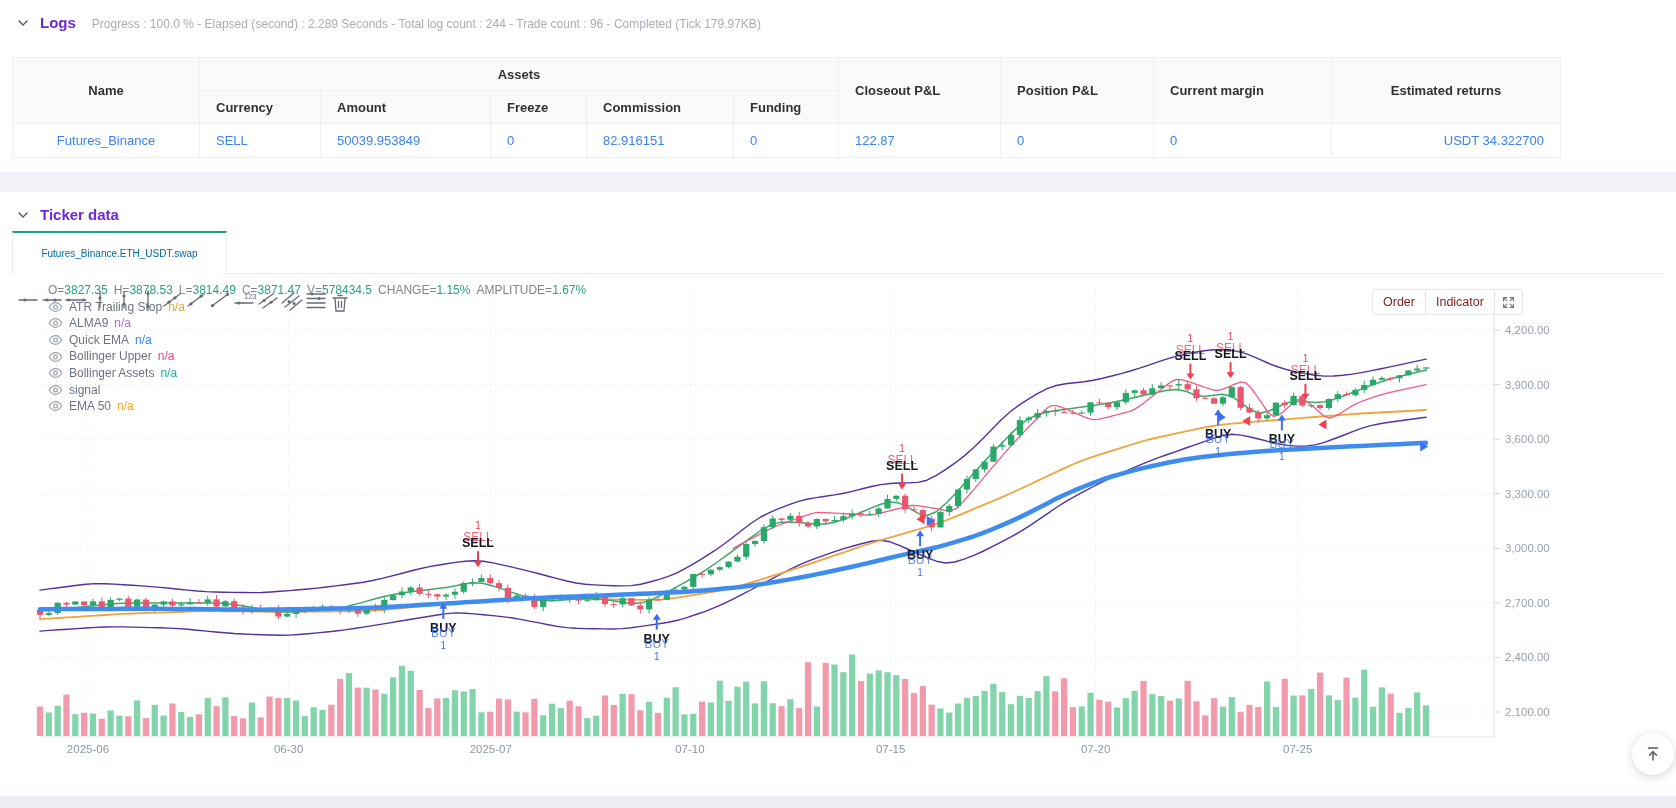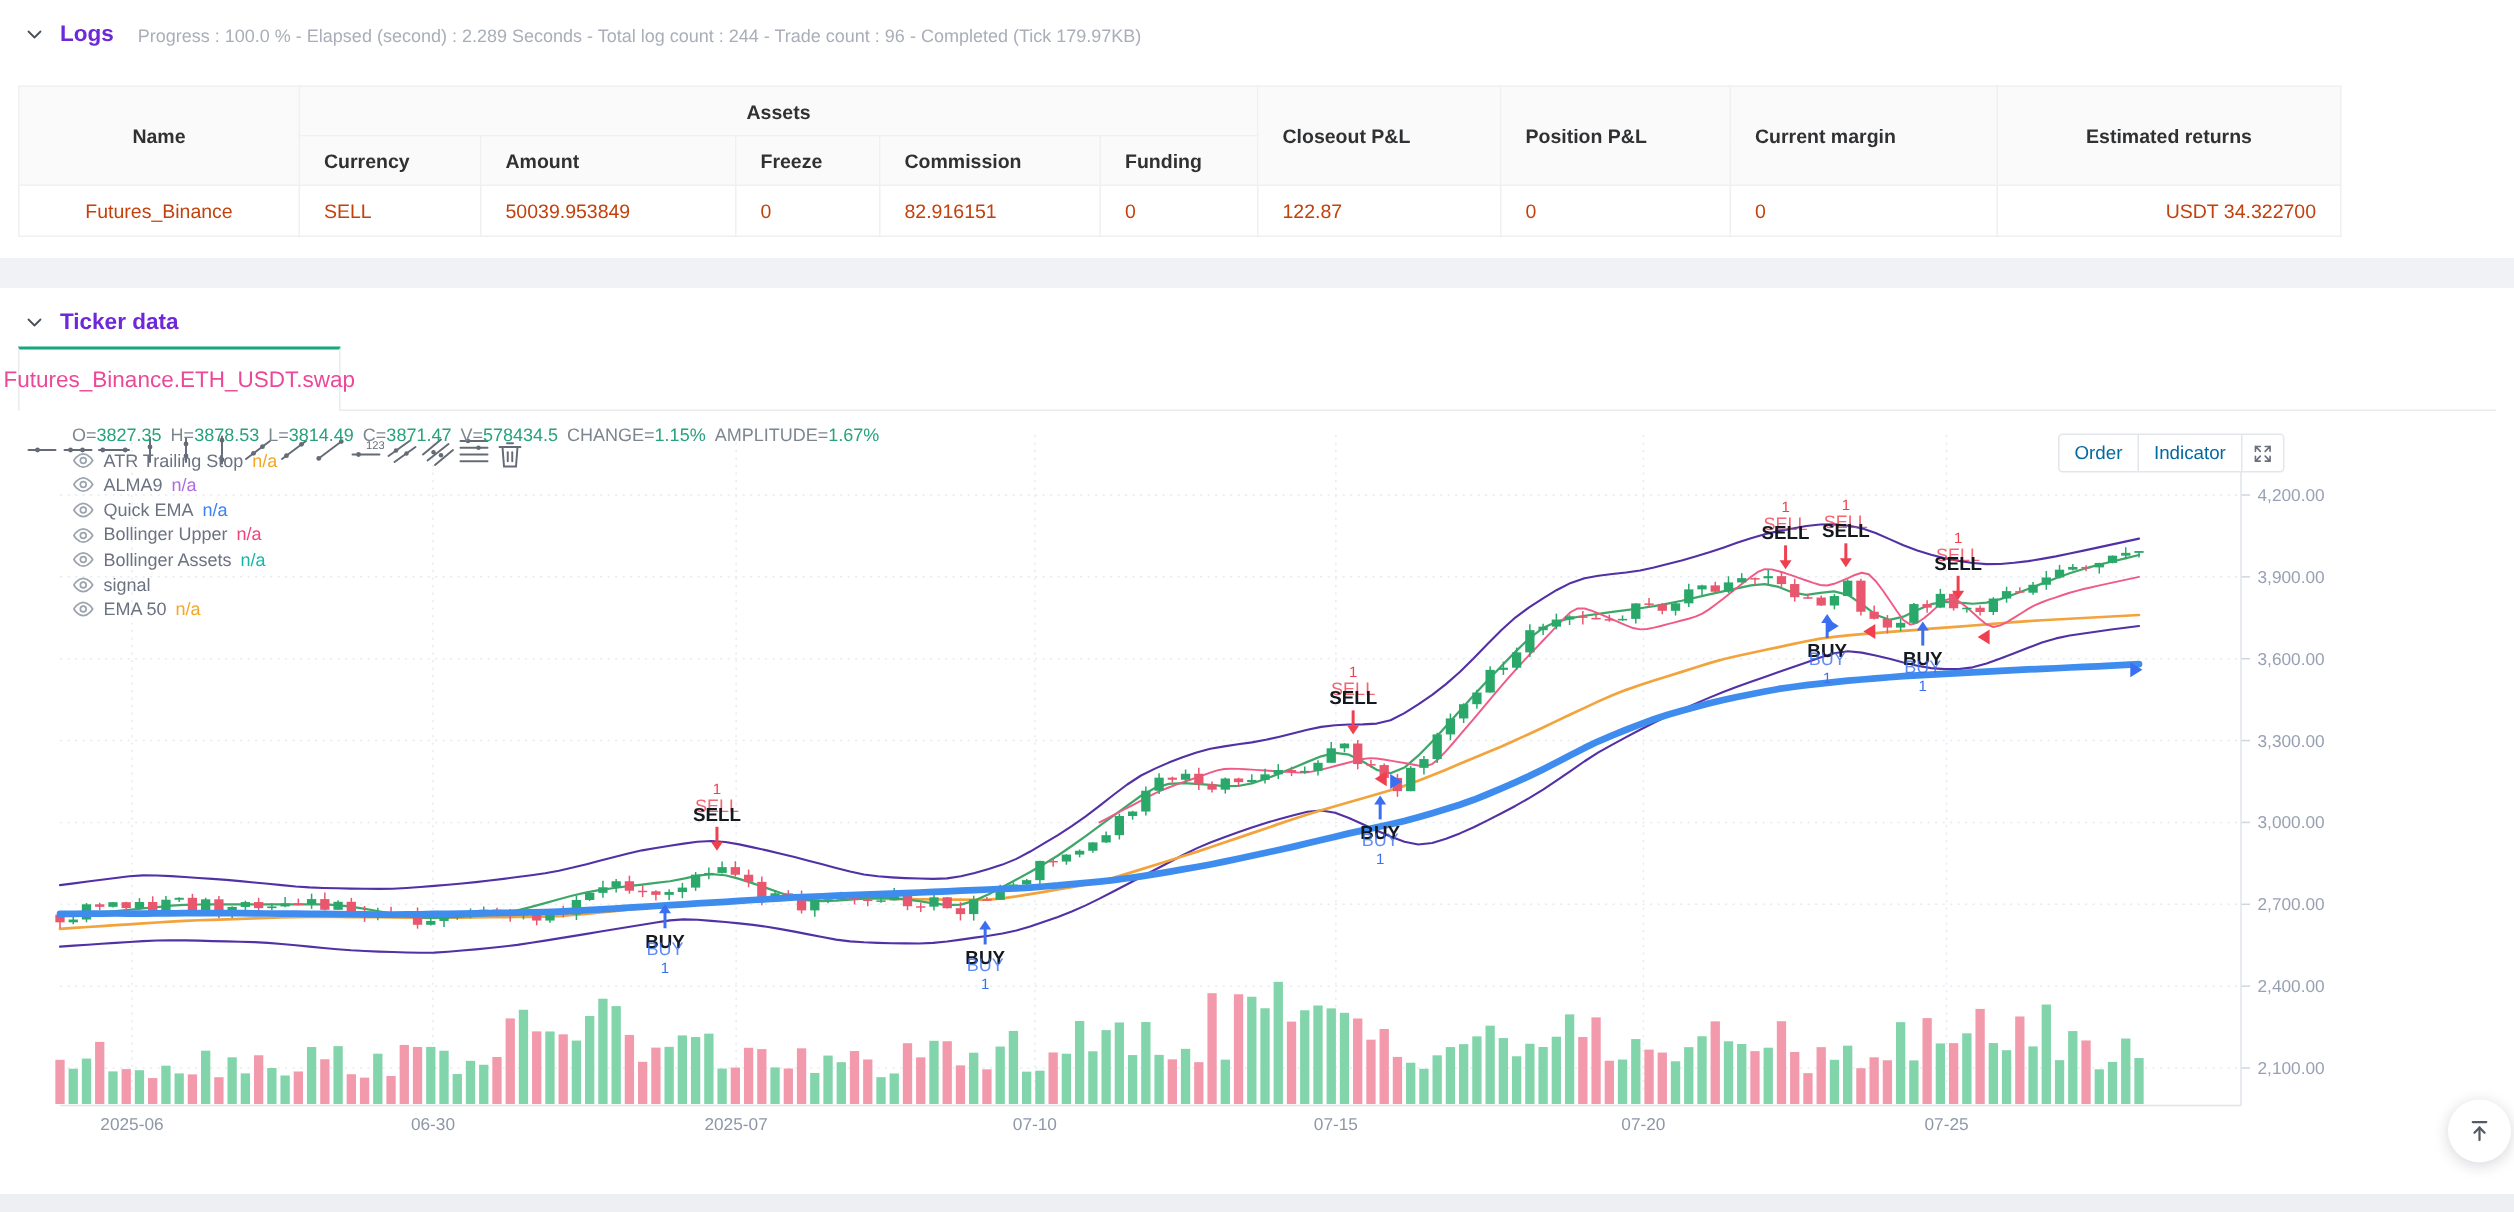--- a/index.html
+++ b/index.html
@@ -8,43 +8,43 @@
   .panel{background:#fff;}
   .sec-head{display:flex;align-items:center;padding:14px 0 0 16px;}
   .chev{width:14px;height:14px;margin-right:10px;display:inline-flex;align-items:center;justify-content:center;cursor:pointer;}
   .sec-title{font-size:15px;font-weight:700;color:#6d28d9;}
   .progress-text{font-size:12px;color:#a9aeb8;margin-left:16px;padding-top:2px;}
 
   table.acct{border-collapse:collapse;table-layout:fixed;width:1548px;margin:26px 0 0 12px;font-size:13px;}
   table.acct th, table.acct td{border:1px solid #f0f0f0;padding:0 16px;overflow:hidden;white-space:nowrap;}
   table.acct thead th{background:#fafafa;color:#303133;font-weight:700;text-align:left;height:32px;}
   table.acct thead th.c{text-align:center;}
-  table.acct td{color:#c2410c;background:#fff;height:33px;}
+  table.acct td{color:#3b82f6;background:#fff;height:33px;}
   td.c{text-align:center;} td.r{text-align:right;}
 
   .band{height:20px;background:#f0f2f5;}
 
   .tabs{margin:8px 0 0 12px;border-bottom:1px solid #e9ecef;width:1652px;display:flex;}
   .tab{width:213px;height:41px;display:flex;align-items:center;justify-content:center;
        background:#fff;border:1px solid #e9ecef;border-top:2px solid #14a87c;border-bottom:none;
-       margin-bottom:-1px;color:#ec4899;font-size:15px;font-weight:500;cursor:pointer;}
+       margin-bottom:-1px;color:#0369a1;font-size:10px;font-weight:500;cursor:pointer;}
 
   .chart-wrap{position:relative;height:512px;margin-left:14px;width:1662px;}
   .chart-wrap svg.main{position:absolute;left:0;top:0;}
   .ctoolbar{position:absolute;left:2px;top:12px;width:26px;display:flex;flex-direction:row;align-items:center;z-index:3;}
   .tool{width:24px;height:22px;margin-bottom:3px;cursor:pointer;display:flex;align-items:center;justify-content:center;}
   .tool.trash{margin-top:6px;}
   .legend{position:absolute;left:34px;top:8px;z-index:3;font-size:12px;line-height:16.6px;}
   .ohlc span.k{color:#7d868f;} .ohlc span.v{color:#27a27d;} .ohlc span.sp{display:inline-block;width:6px;}
   .lrow{display:flex;align-items:center;height:16.6px;}
   .lrow .eye{margin-right:6px;display:inline-flex;cursor:pointer;}
   .lrow .nm{color:#6b7280;}
   .lrow .vl{margin-left:6px;font-weight:500;}
   .chart-btns{position:absolute;left:1358px;top:15px;z-index:3;display:flex;align-items:stretch;
-      border:1px solid #e3e6eb;border-radius:3px;background:#fff;height:24px;color:#0369a1;font-size:12.5px;}
+      border:1px solid #e3e6eb;border-radius:3px;background:#fff;height:24px;color:#7f1d1d;font-size:12.5px;}
   .chart-btns .cb{display:flex;align-items:center;padding:0 10px;cursor:pointer;border-right:1px solid #e3e6eb;}
   .chart-btns .cb:last-child{border-right:none;padding:0 7px;}
   .fab{position:absolute;left:1632px;top:733px;width:42px;height:42px;border-radius:50%;background:#fff;
       box-shadow:0 2px 10px rgba(20,30,50,.18);display:flex;align-items:center;justify-content:center;cursor:pointer;z-index:5;}
 </style>
 </head>
 <body>
 
 <div class="page">
   <div class="panel" style="padding-bottom:14px;">

